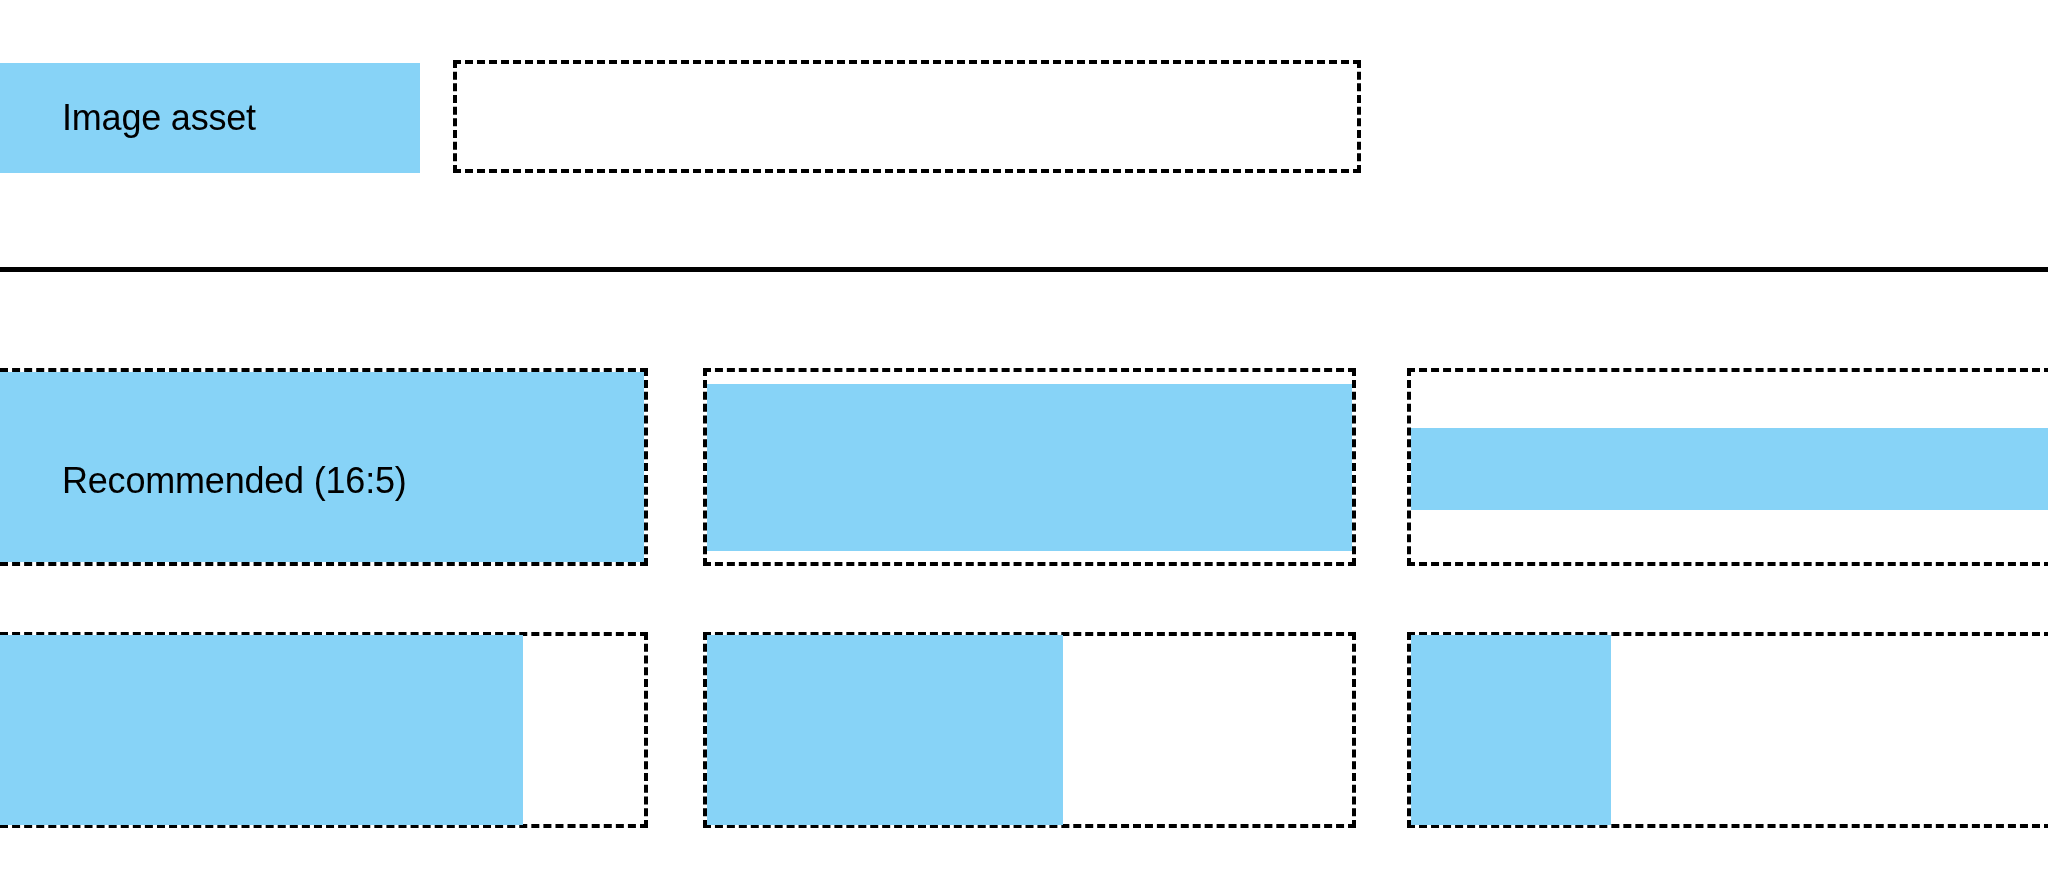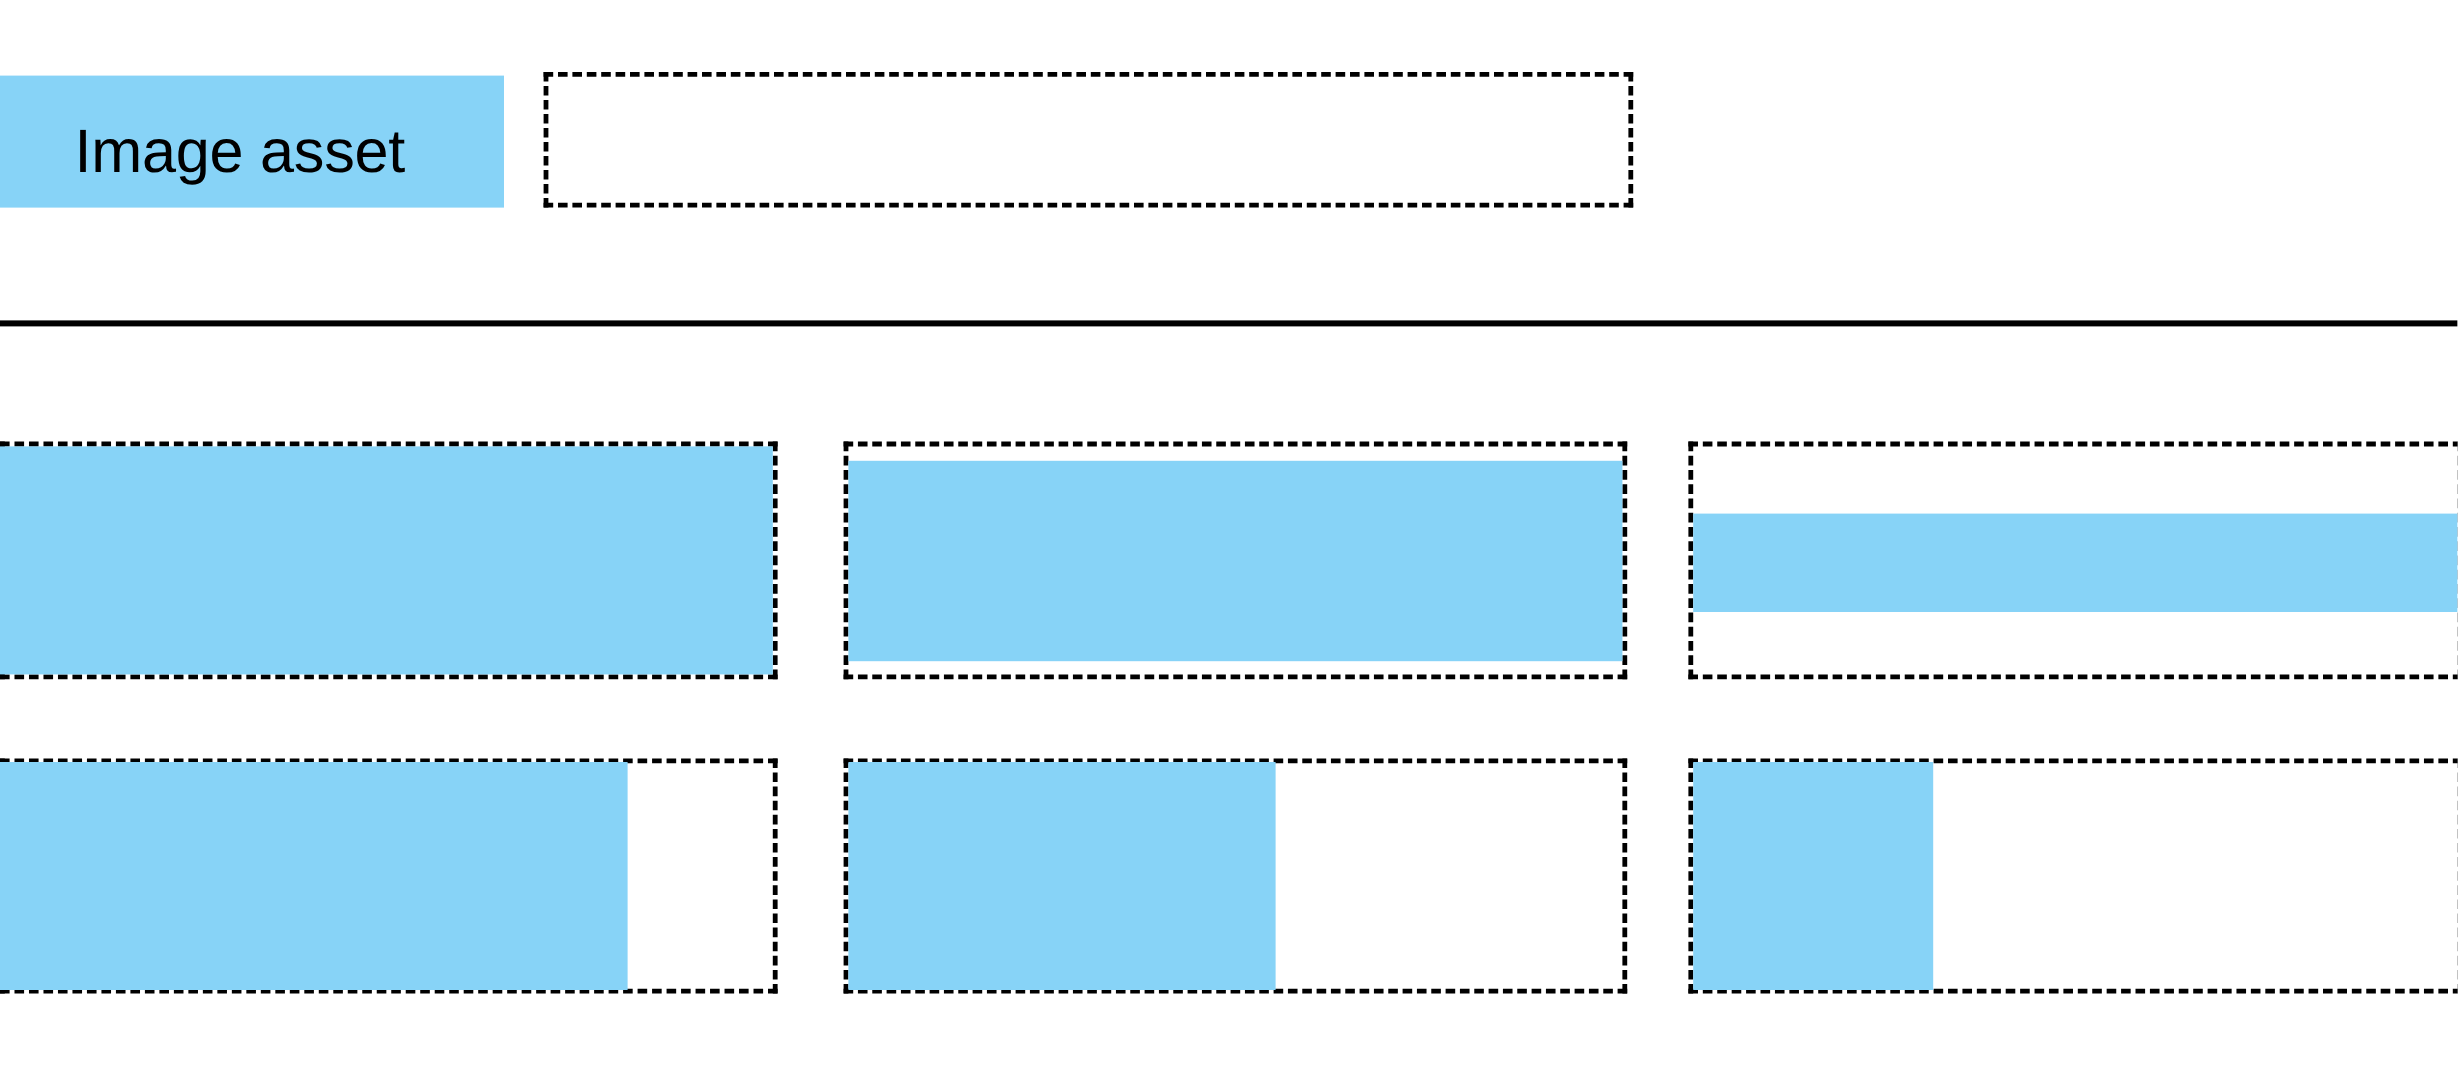--- a/index.html
+++ b/index.html
@@ -33,21 +33,21 @@
     box-sizing: border-box;
     border: 4px dashed #000000;
     background: transparent;
   }
   .fill {
     position: absolute;
     background: #87d3f7;
   }
   .label {
     position: absolute;
-    font-size: 51px;
+    font-size: 36px;
     font-weight: 400;
     line-height: 1;
     letter-spacing: -0.2px;
     white-space: nowrap;
     color: #000000;
   }
 
   
   #header-image-asset-swatch {
     left: 0px;
@@ -111,20 +111,21 @@
 
   <div class="swatch" id="header-image-asset-swatch"></div>
   <div class="label" id="header-image-asset-label">Image asset</div>
 
   <div class="dashbox" id="header-space-box"></div>
 
   <div id="section-divider"></div>
 
   <div class="dashbox col1 row1"></div>
   <div class="fill" id="r1c1-fill"></div>
+  <div class="label" id="recommended-label">Recommended (16:5)</div>
 
   <div class="dashbox col2 row1"></div>
   <div class="fill" id="r1c2-fill"></div>
 
   <div class="dashbox col3 row1"></div>
   <div class="fill" id="r1c3-fill"></div>
 
   <div class="dashbox col1 row2"></div>
   <div class="fill" id="r2c1-fill"></div>
 

